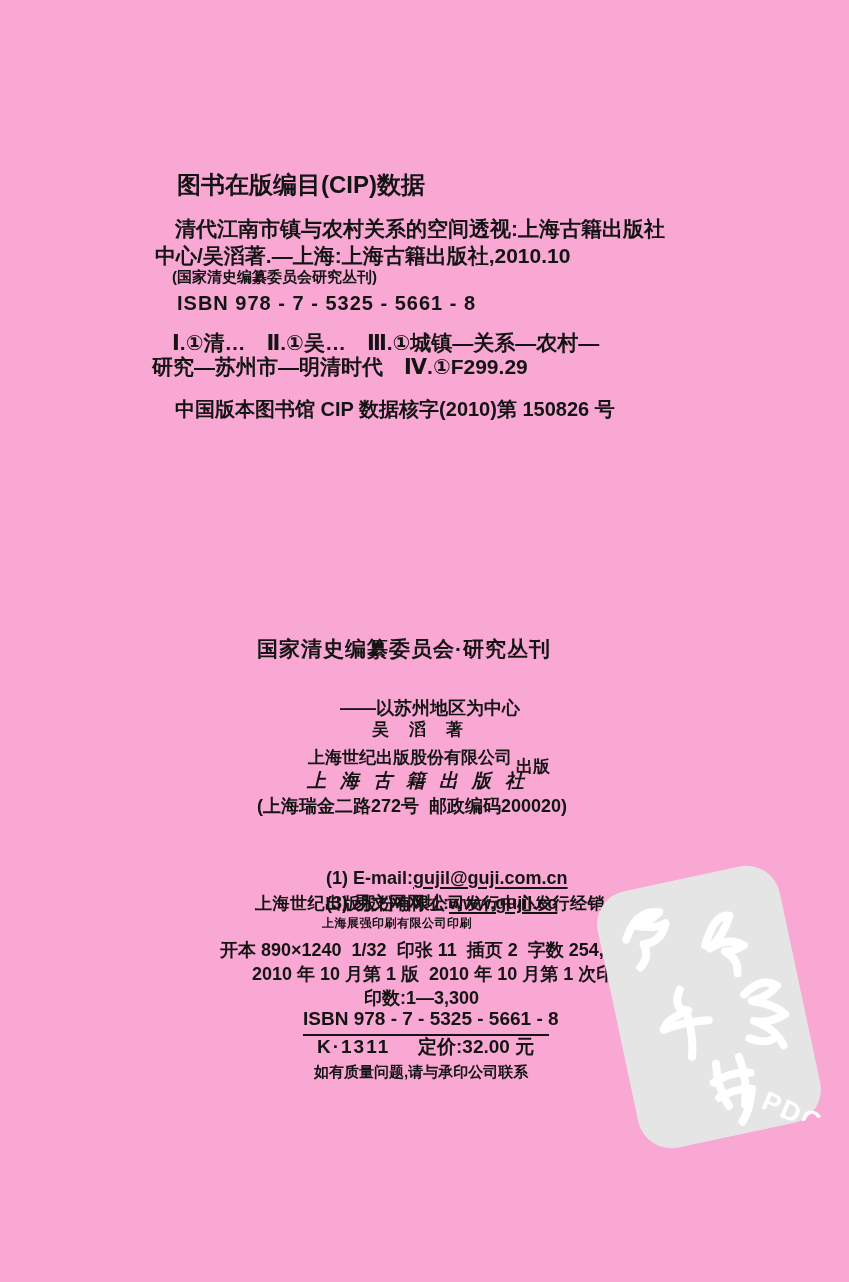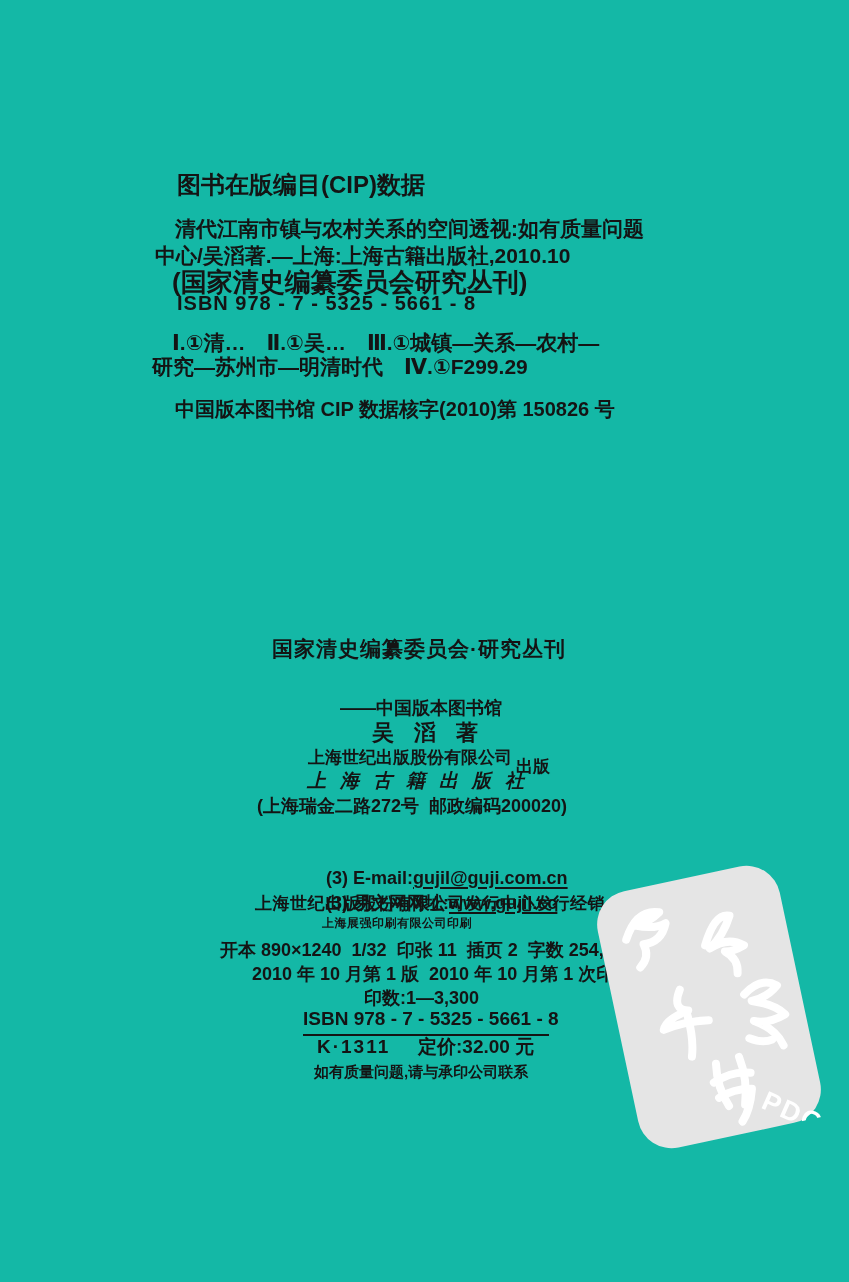--- a/index.html
+++ b/index.html
@@ -1,40 +1,40 @@
 <!DOCTYPE html>
 <html><head>
 <meta charset="utf-8">
 <style>
   html,body{margin:0;padding:0;background:#ffffff;}
   .page{
     position:relative;
     width:849px;height:1282px;
-    background:#14b8a6;
+    background:#f9a8d4;
     overflow:hidden;
     font-family:"Liberation Sans","DejaVu Sans",sans-serif;
     color:#141414;
     font-weight:700;
   }
   .line{position:absolute;white-space:pre;line-height:1.15;}
   .u{text-decoration:underline;text-underline-offset:3px;text-decoration-thickness:2px;}
   
   .cip-heading{left:177px;top:171px;font-size:24px;}
   .cip-p0{left:175px;top:217px;font-size:21px;}
   .cip-p1{left:155px;top:244px;font-size:21px;}
-  .cip-p2{left:172px;top:268px;font-size:26px;}
+  .cip-p2{left:172px;top:268px;font-size:15px;}
   .cip-p3{left:177px;top:292px;font-size:20px;letter-spacing:1px;}
   .cip-c0{left:172px;top:331px;font-size:21px;}
   .cip-c1{left:152px;top:355px;font-size:21px;}
   .cip-record{left:175px;top:398px;font-size:20px;}
   
-  .series{left:272px;top:637px;font-size:21px;letter-spacing:1px;}
+  .series{left:257px;top:637px;font-size:21px;letter-spacing:1px;}
   .title{left:237px;top:661px;font-size:25px;letter-spacing:0px;}
   .subtitle{left:340px;top:698px;font-size:18px;}
-  .author{left:372px;top:720px;font-size:22px;letter-spacing:20px;}
+  .author{left:372px;top:720px;font-size:17px;letter-spacing:20px;}
   .pubgroup{left:308px;top:748px;font-size:17px;}
   .publisher{left:307px;top:770px;font-size:19px;letter-spacing:14px;font-style:italic;}
   .pubverb{left:516px;top:757px;font-size:17px;}
   .address{left:257px;top:796px;font-size:18px;}
   .contact0{left:306px;top:822px;font-size:18px;}
   .contact1{left:306px;top:847px;font-size:18px;}
   .contact2{left:306px;top:872px;font-size:18px;}
   .dist{left:255px;top:894px;font-size:17px;letter-spacing:0.5px;}
   .printer{left:322px;top:917px;font-size:12px;letter-spacing:0.5px;}
   .format{left:220px;top:940px;font-size:18px;}
@@ -52,38 +52,38 @@
     transform:rotate(-12deg);
   }
   .watermark svg{position:absolute;left:0;top:0;}
 </style>
 </head>
 <body>
 
 <div class="page">
 
   <div class="line cip-heading">图书在版编目(CIP)数据</div>
-  <div class="line cip-p0">清代江南市镇与农村关系的空间透视:如有质量问题</div>
+  <div class="line cip-p0">清代江南市镇与农村关系的空间透视:上海古籍出版社</div>
   <div class="line cip-p1">中心/吴滔著.—上海:上海古籍出版社,2010.10</div>
   <div class="line cip-p2">(国家清史编纂委员会研究丛刊)</div>
   <div class="line cip-p3">ISBN 978 - 7 - 5325 - 5661 - 8</div>
   <div class="line cip-c0">Ⅰ.①清…　Ⅱ.①吴…　Ⅲ.①城镇—关系—农村—</div>
   <div class="line cip-c1">研究—苏州市—明清时代　Ⅳ.①F299.29</div>
   <div class="line cip-record">中国版本图书馆 CIP 数据核字(2010)第 150826 号</div>
 
   <div class="line series">国家清史编纂委员会·研究丛刊</div>
-  <div class="line subtitle">——中国版本图书馆</div>
+  <div class="line subtitle">——以苏州地区为中心</div>
   <div class="line author">吴滔著</div>
   <div class="line pubgroup">上海世纪出版股份有限公司</div>
   <div class="line publisher">上海古籍出版社</div>
   <div class="line pubverb">出版</div>
   <div class="line address">(上海瑞金二路272号  邮政编码200020)</div>
 
   <div class="line contact1">
-    <span>(3) E-mail:</span><span class="u">gujil@guji.com.cn</span>
+    <span>(1) E-mail:</span><span class="u">gujil@guji.com.cn</span>
   </div>
   <div class="line contact2">
     <span>(3) 易文网网址:</span><span class="u">www.gujil.cc</span>
   </div>
 
   <div class="line dist">上海世纪出版股份有限公司发行中心发行经销</div>
   <div class="line printer">上海展强印刷有限公司印刷</div>
   <div class="line format">开本 890×1240  1/32  印张 11  插页 2  字数 254,000</div>
   <div class="line edition">2010 年 10 月第 1 版  2010 年 10 月第 1 次印刷</div>
   <div class="line printrun">印数:1—3,300</div>

